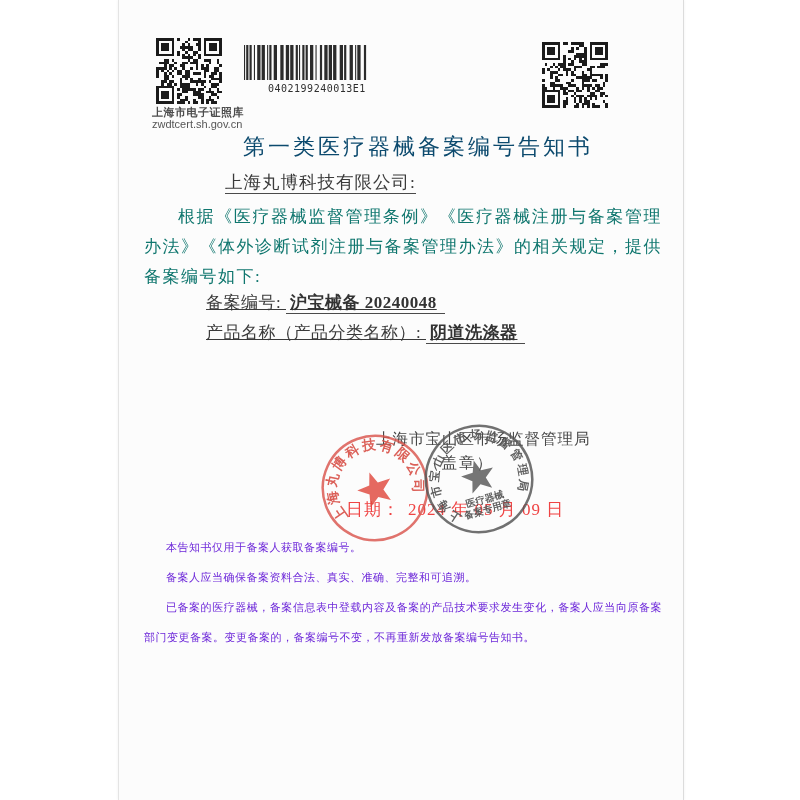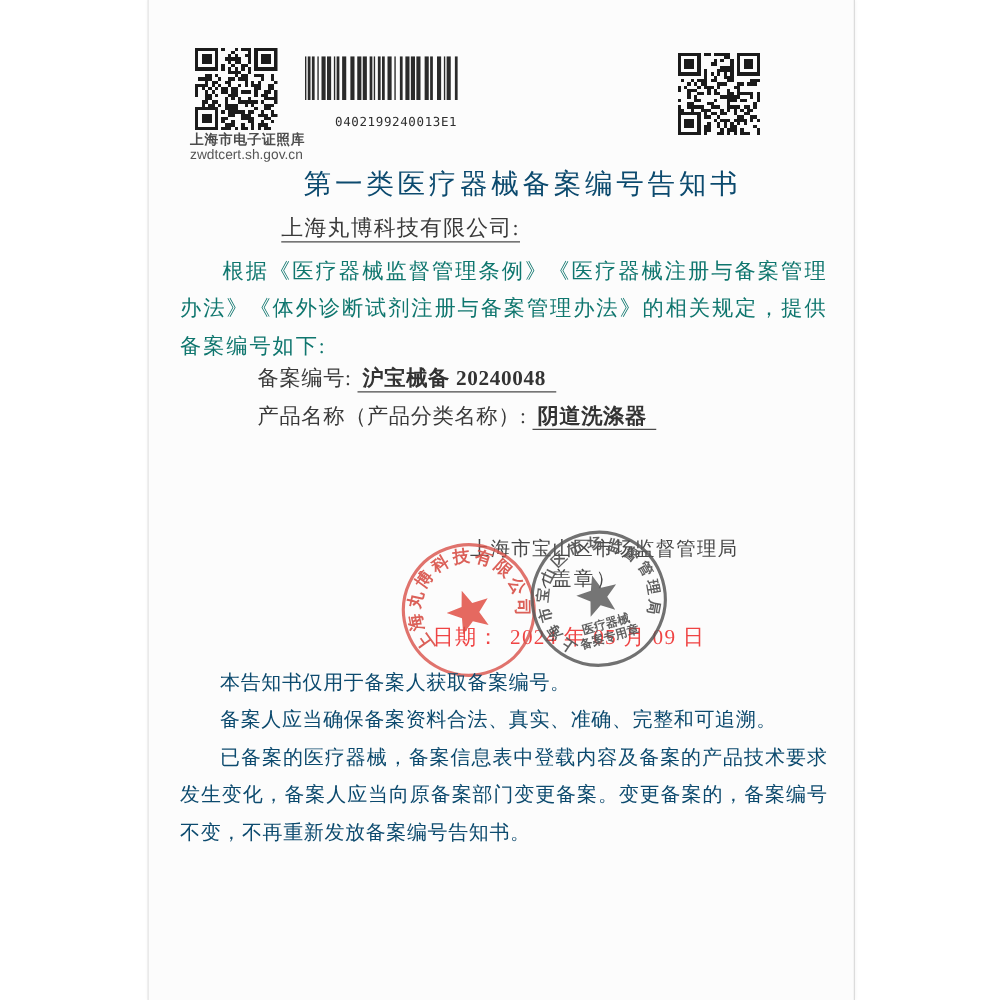--- a/index.html
+++ b/index.html
@@ -15,40 +15,40 @@
   }
   .abs{position:absolute;}
   
   .qr-left{left:37px;top:38px;width:66px;height:66px;}
   .qr-right{left:423px;top:42px;width:66px;height:66px;}
   .qr-caption{left:33px;top:106px;width:110px;line-height:12px;}
   .qr-caption .l1{font-family:"Liberation Sans","DejaVu Sans",sans-serif;font-size:11px;font-weight:700;color:#4c4c4c;letter-spacing:.5px;}
   .qr-caption .l2{font-family:Liberation Sans, sans-serif;font-size:11px;color:#555;}
   .barcode-wrap{left:123px;top:45px;width:127px;text-align:center;}
   .barcode-wrap svg{display:block;}
-  .barcode-num{font-family:"DejaVu Sans Mono","Liberation Mono",monospace;font-size:10px;color:#2e2e2e;margin-top:13px;letter-spacing:.5px;text-align:left;padding-left:26px;}
+  .barcode-num{font-family:"DejaVu Sans Mono","Liberation Mono",monospace;font-size:10px;color:#2e2e2e;margin-top:3px;letter-spacing:.5px;text-align:left;padding-left:26px;}
   
   .title{left:0;right:0;top:132px;margin:0;text-align:center;padding-left:34px;
     font-size:22px;font-weight:400;letter-spacing:3px;color:#0c4a6e;}
   .addressee{left:66px;top:170px;font-size:17.5px;letter-spacing:1px;}
   .addressee span{border-bottom:1px solid #4a4a4a;padding-bottom:1px;margin-left:40px;}
   .intro{left:25px;top:202px;width:518px;margin:0;font-size:17px;line-height:30px;
     letter-spacing:1.5px;text-align:justify;text-indent:2em;color:#0f766e;}
   .fields{left:87px;top:288px;width:470px;}
-  .field-row{line-height:30px;font-size:17px;letter-spacing:.5px;white-space:nowrap;}
+  .field-row{line-height:30px;font-size:17px;letter-spacing:.5px;white-space:nowrap;text-decoration:underline;}
   .field-row .val{border-bottom:1px solid #4a4a4a;padding:0 8px 1px 4px;font-weight:600;color:#333;}
   
   .auth1{left:257px;top:429px;font-size:15.5px;letter-spacing:1px;color:#474747;}
   .auth2{left:305px;top:453px;font-size:15.5px;letter-spacing:2px;color:#474747;}
   .date-line{left:227px;top:498px;font-size:17px;letter-spacing:1px;color:#ef4444;}
   .date-line .v{margin-left:8px;}
   
   .notes{left:25px;top:532px;width:518px;}
-  .notes p{margin:0;font-size:16px;line-height:30px;letter-spacing:.5px;
-    text-align:justify;text-indent:2em;color:#0c4a6e;}
+  .notes p{margin:0;font-size:11px;line-height:30px;letter-spacing:.5px;
+    text-align:justify;text-indent:2em;color:#6d28d9;}
   
   .stamp{pointer-events:none;}
   .stamp-red{left:198px;top:430px;width:116px;height:116px;transform:rotate(-20deg);opacity:.92;}
   .stamp-gray{left:302px;top:421px;width:116px;height:116px;transform:rotate(-16deg);opacity:.93;}
 </style>
 </head>
 <body>
 
 <div class="page">
 

